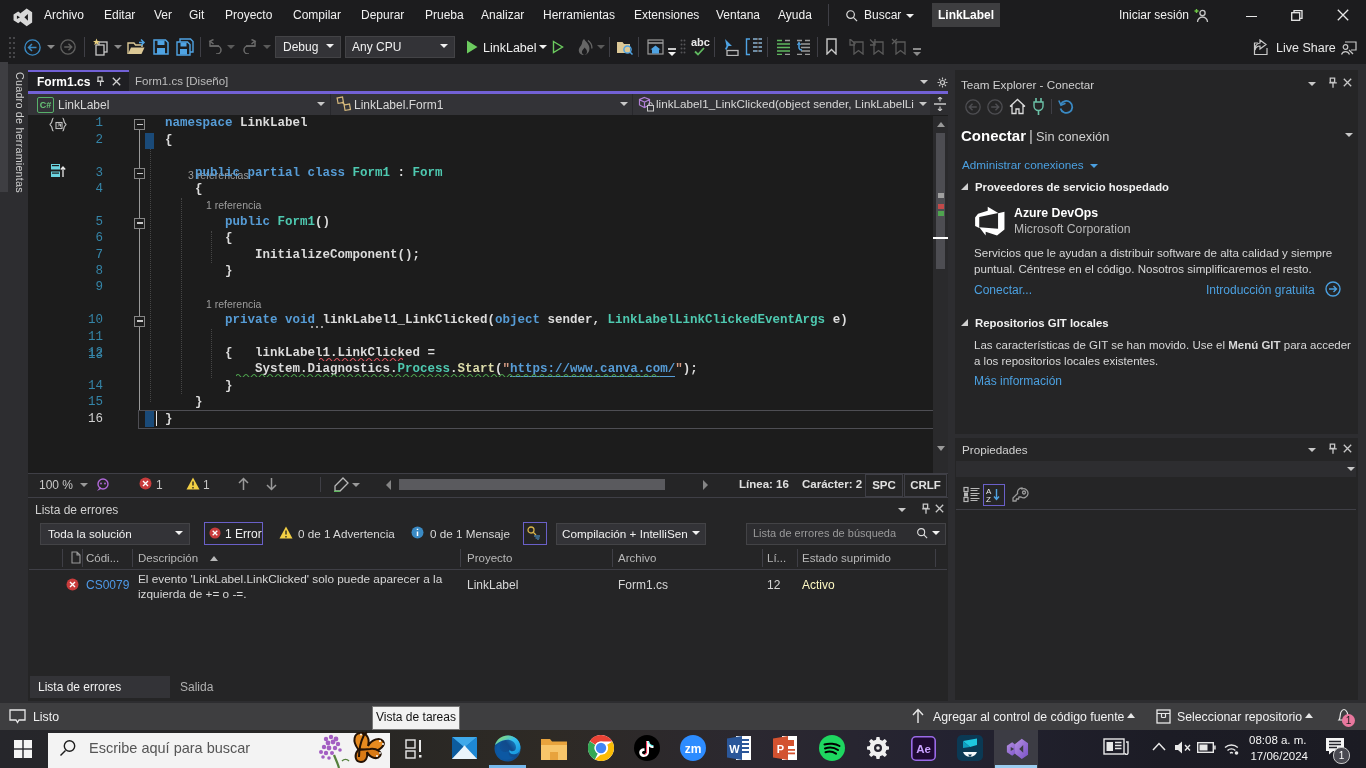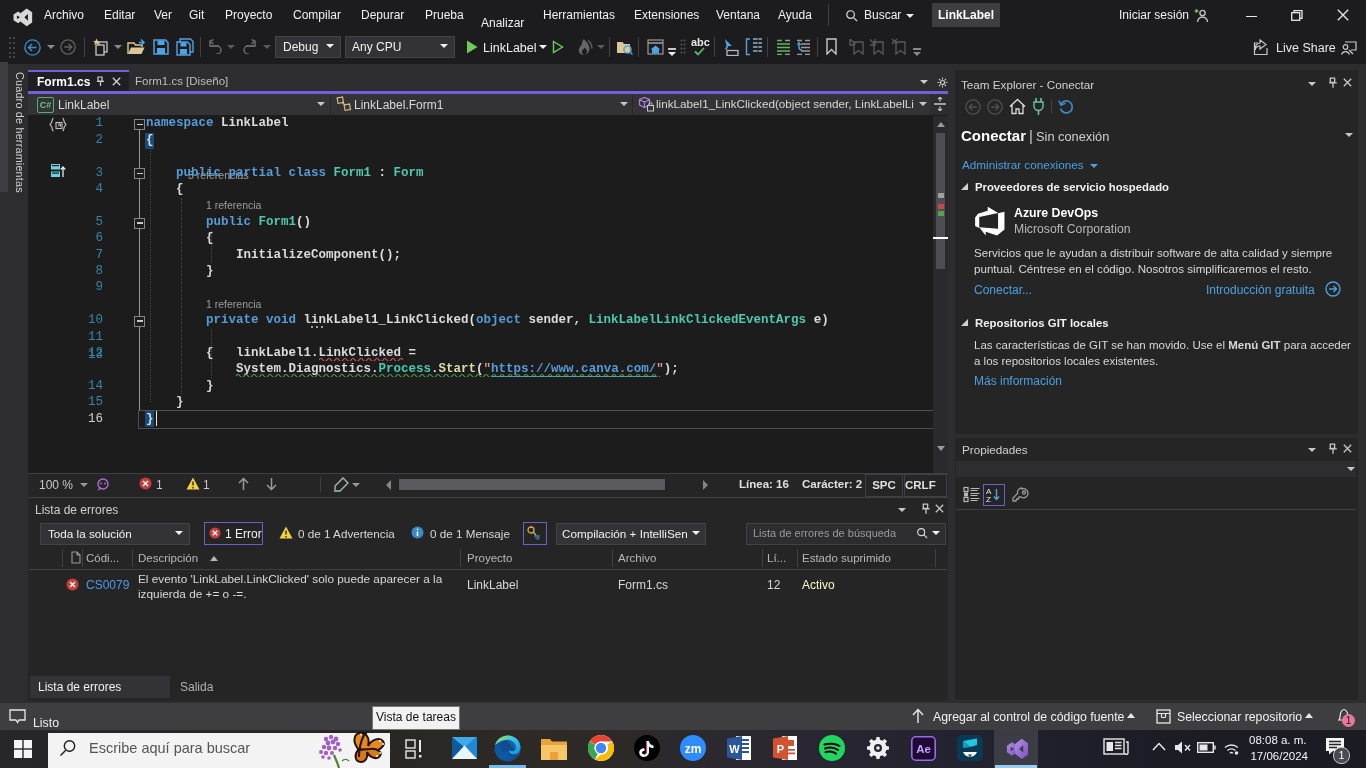--- a/index.html
+++ b/index.html
@@ -23,21 +23,21 @@
 </g>
       </svg></div>
 <div class="a menu" style="left:44px;top:0;">Archivo</div>
 <div class="a menu" style="left:104px;top:0;">Editar</div>
 <div class="a menu" style="left:154px;top:0;">Ver</div>
 <div class="a menu" style="left:189px;top:0;">Git</div>
 <div class="a menu" style="left:225px;top:0;">Proyecto</div>
 <div class="a menu" style="left:293px;top:0;">Compilar</div>
 <div class="a menu" style="left:361px;top:0;">Depurar</div>
 <div class="a menu" style="left:425px;top:0;">Prueba</div>
-<div class="a menu" style="left:481px;top:8px;">Analizar</div>
+<div class="a menu" style="left:481px;top:0;">Analizar</div>
 <div class="a menu" style="left:543px;top:0;">Herramientas</div>
 <div class="a menu" style="left:634px;top:0;">Extensiones</div>
 <div class="a menu" style="left:716px;top:0;">Ventana</div>
 <div class="a menu" style="left:778px;top:0;">Ayuda</div>
 <div class="a sep" style="left:828px;top:4px;height:22px;"></div>
 <svg class="a" style="left:845px;top:9px;" width="13" height="13" viewBox="0 0 14 14">
       <circle cx="6" cy="6" r="4.1" fill="none" stroke="#dcdcdc" stroke-width="1.3"></circle>
       <line x1="9" y1="9" x2="13" y2="13" stroke="#dcdcdc" stroke-width="1.3"></line>
     </svg>
 <div class="a menu" style="left:864px;top:0;">Buscar</div>
@@ -268,21 +268,21 @@
 <svg class="a" style="left:934px;top:97px;" width="12" height="14" viewBox="0 0 12 14">
         <path d="M0 7 H12" stroke="#c8c8c8" stroke-width="1.5"></path>
         <path d="M6 0 V4.5 M4 2.2 L6 0.2 L8 2.2 M6 14 V9.5 M4 11.8 L6 13.8 L8 11.8" fill="none" stroke="#c8c8c8" stroke-width="1.2"></path>
       </svg>
 </div>
 
 <div class="a" style="left:28px;top:115px;width:920px;height:358px;background:#1c1c1c;" id="editor"></div>
 <div id="code" style="position:relative;top:1px;">
 <style>
 .ln{position:absolute;left:28px;width:75px;text-align:right;color:#3585a8;font-family:"Liberation Mono",monospace;font-size:12.5px;line-height:16.4px;}
-.cl{position:absolute;font-family:"Liberation Mono",monospace;font-size:12.5px;line-height:16.4px;font-weight:bold;color:#dcdcdc;white-space:pre;}
+.cl{position:absolute;font-family:"Liberation Mono",monospace;font-size:12.5px;line-height:16.4px;font-weight:bold;color:#dcdcdc;white-space:pre;padding-left:19px;}
 .lens{position:absolute;font-size:10.5px;color:#9d9d9d;line-height:16.4px;}
 .kw{color:#569cd6;}.ty{color:#4ec9b0;}.me{color:#dcdcaa;}.st{color:#d69d85;}
 .fold{position:absolute;left:134px;width:9px;height:9px;border:1px solid #858585;background:#1c1c1c;}
 .fold:after{content:"";position:absolute;left:1.5px;top:3.5px;width:6px;height:1.5px;background:#c8c8c8;}
 .ig{position:absolute;width:1px;border-left:1px dotted #464646;}
 </style>
 
 <div class="ln" style="top:114.3px;">1</div>
 <div class="ln" style="top:130.7px;">2</div>
 <div class="ln" style="top:163.5px;">3</div>
@@ -448,21 +448,21 @@
         <path d="M10 1 L15 6 L7 14 H2 V9 Z" fill="none" stroke="#b8b8b8" stroke-width="1.3"></path>
         <path d="M1 14.5 h6" stroke="#5fb85f" stroke-width="1.6"></path>
       </svg>
 <div class="a carr" style="left:352px;top:483px;border-top-color:#9a9a9a;"></div>
 <div class="a carr" style="left:386px;top:480px;border-top:5px solid transparent;border-bottom:5px solid transparent;border-right:5px solid #858585;border-left:none;"></div>
 <div class="a" style="left:399px;top:479px;width:266px;height:11px;background:#5a5a5e;"></div>
 <div class="a carr" style="left:703px;top:480px;border-top:5px solid transparent;border-bottom:5px solid transparent;border-left:5px solid #858585;border-right:none;"></div>
 <div class="a" style="left:739px;top:478px;color:#e0e0e0;font-size:11.5px;font-weight:bold;">Línea: 16</div>
 <div class="a" style="left:802px;top:478px;color:#e0e0e0;font-size:11.5px;font-weight:bold;">Carácter: 2</div>
 <div class="a" style="left:865px;top:474px;width:36px;height:21px;border:1px solid #3f3f46;color:#e0e0e0;font-size:11.5px;font-weight:bold;text-align:center;line-height:21px;">SPC</div>
-<div class="a" style="left:904px;top:474px;width:41px;height:21px;border:1px solid #3f3f46;color:#e0e0e0;font-size:11.5px;font-weight:bold;line-height:21px;">CRLF</div>
+<div class="a" style="left:904px;top:474px;width:41px;height:21px;border:1px solid #3f3f46;color:#e0e0e0;font-size:11.5px;font-weight:bold;text-align:center;line-height:21px;">CRLF</div>
 </div>
 
 <div class="a" style="left:28px;top:497px;width:920px;height:203px;background:#252526;border-top:1px solid #3f3f46;" id="errorlist"></div>
 <div id="errorlist-items">
 <div class="a" style="left:35px;top:503px;color:#d0d0d0;font-size:12px;">Lista de errores</div>
 <div class="a carr" style="left:898px;top:508px;border-top-color:#c8c8c8;"></div>
 <svg class="a" style="left:921px;top:503px;" width="10" height="12" viewBox="0 0 9 11">
         <path d="M2 1 h4 v4 h-4 z M1 5.4 h7 M4.5 5.4 v4.5" stroke="#c8c8c8" stroke-width="1.2" fill="none"></path>
       </svg>
 <svg class="a" style="left:935px;top:504px;" width="9" height="9" viewBox="0 0 9 9">
@@ -626,21 +626,21 @@
         <path d="M10 1 a4.5 4.5 0 0 0 -4.4 5.5 L1 11 v3 h3 l0.5-2 h2 l0.5-2 h2 a4.5 4.5 0 1 0 1-8 z M12 4 a1.5 1.5 0 1 1 0 3 a1.5 1.5 0 0 1 0-3" fill="none" stroke="#9a9a9a" stroke-width="1.3"></path>
       </svg>
 <div class="a" style="left:956px;top:509px;width:400px;height:1px;background:#3f3f46;"></div>
 </div>
 
 <div class="a" style="left:0;top:703px;width:1366px;height:27px;background:#3e3e40;" id="statusbar"></div>
 <div id="status-items">
 <svg class="a" style="left:9px;top:709px;" width="17" height="15" viewBox="0 0 17 15">
         <path d="M1 1 H16 V11 H10 L8.5 13.5 L7 11 H1 Z" fill="none" stroke="#e8e8e8" stroke-width="1.3"></path>
       </svg>
-<div class="a" style="left:33px;top:710px;color:#f1f1f1;font-size:12.3px;margin-top:6px;">Listo</div>
+<div class="a" style="left:33px;top:710px;color:#f1f1f1;font-size:12.3px;">Listo</div>
 <svg class="a" style="left:911px;top:708px;" width="14" height="16" viewBox="0 0 14 16">
         <path d="M7 15 V2 M2 7 L7 1.5 L12 7" fill="none" stroke="#e8e8e8" stroke-width="1.4"></path>
       </svg>
 <div class="a" style="left:933px;top:710px;color:#f1f1f1;font-size:12.3px;">Agregar al control de código fuente</div>
 <div class="a carr" style="left:1127px;top:713px;border-top:none;border-bottom:5px solid #e8e8e8;border-left-width:4.5px;border-right-width:4.5px;"></div>
 <svg class="a" style="left:1156px;top:709px;" width="15" height="15" viewBox="0 0 15 15">
         <rect x="1" y="1" width="13" height="13" fill="none" stroke="#e8e8e8" stroke-width="1.3"></rect>
         <path d="M1 4.5 h13 M5.5 4.5 v4 M9.5 4.5 v4 M5.5 8.5 h4" stroke="#e8e8e8" stroke-width="1.2" fill="none"></path>
       </svg>
 <div class="a" style="left:1177px;top:710px;color:#f1f1f1;font-size:12.3px;">Seleccionar repositorio</div>

